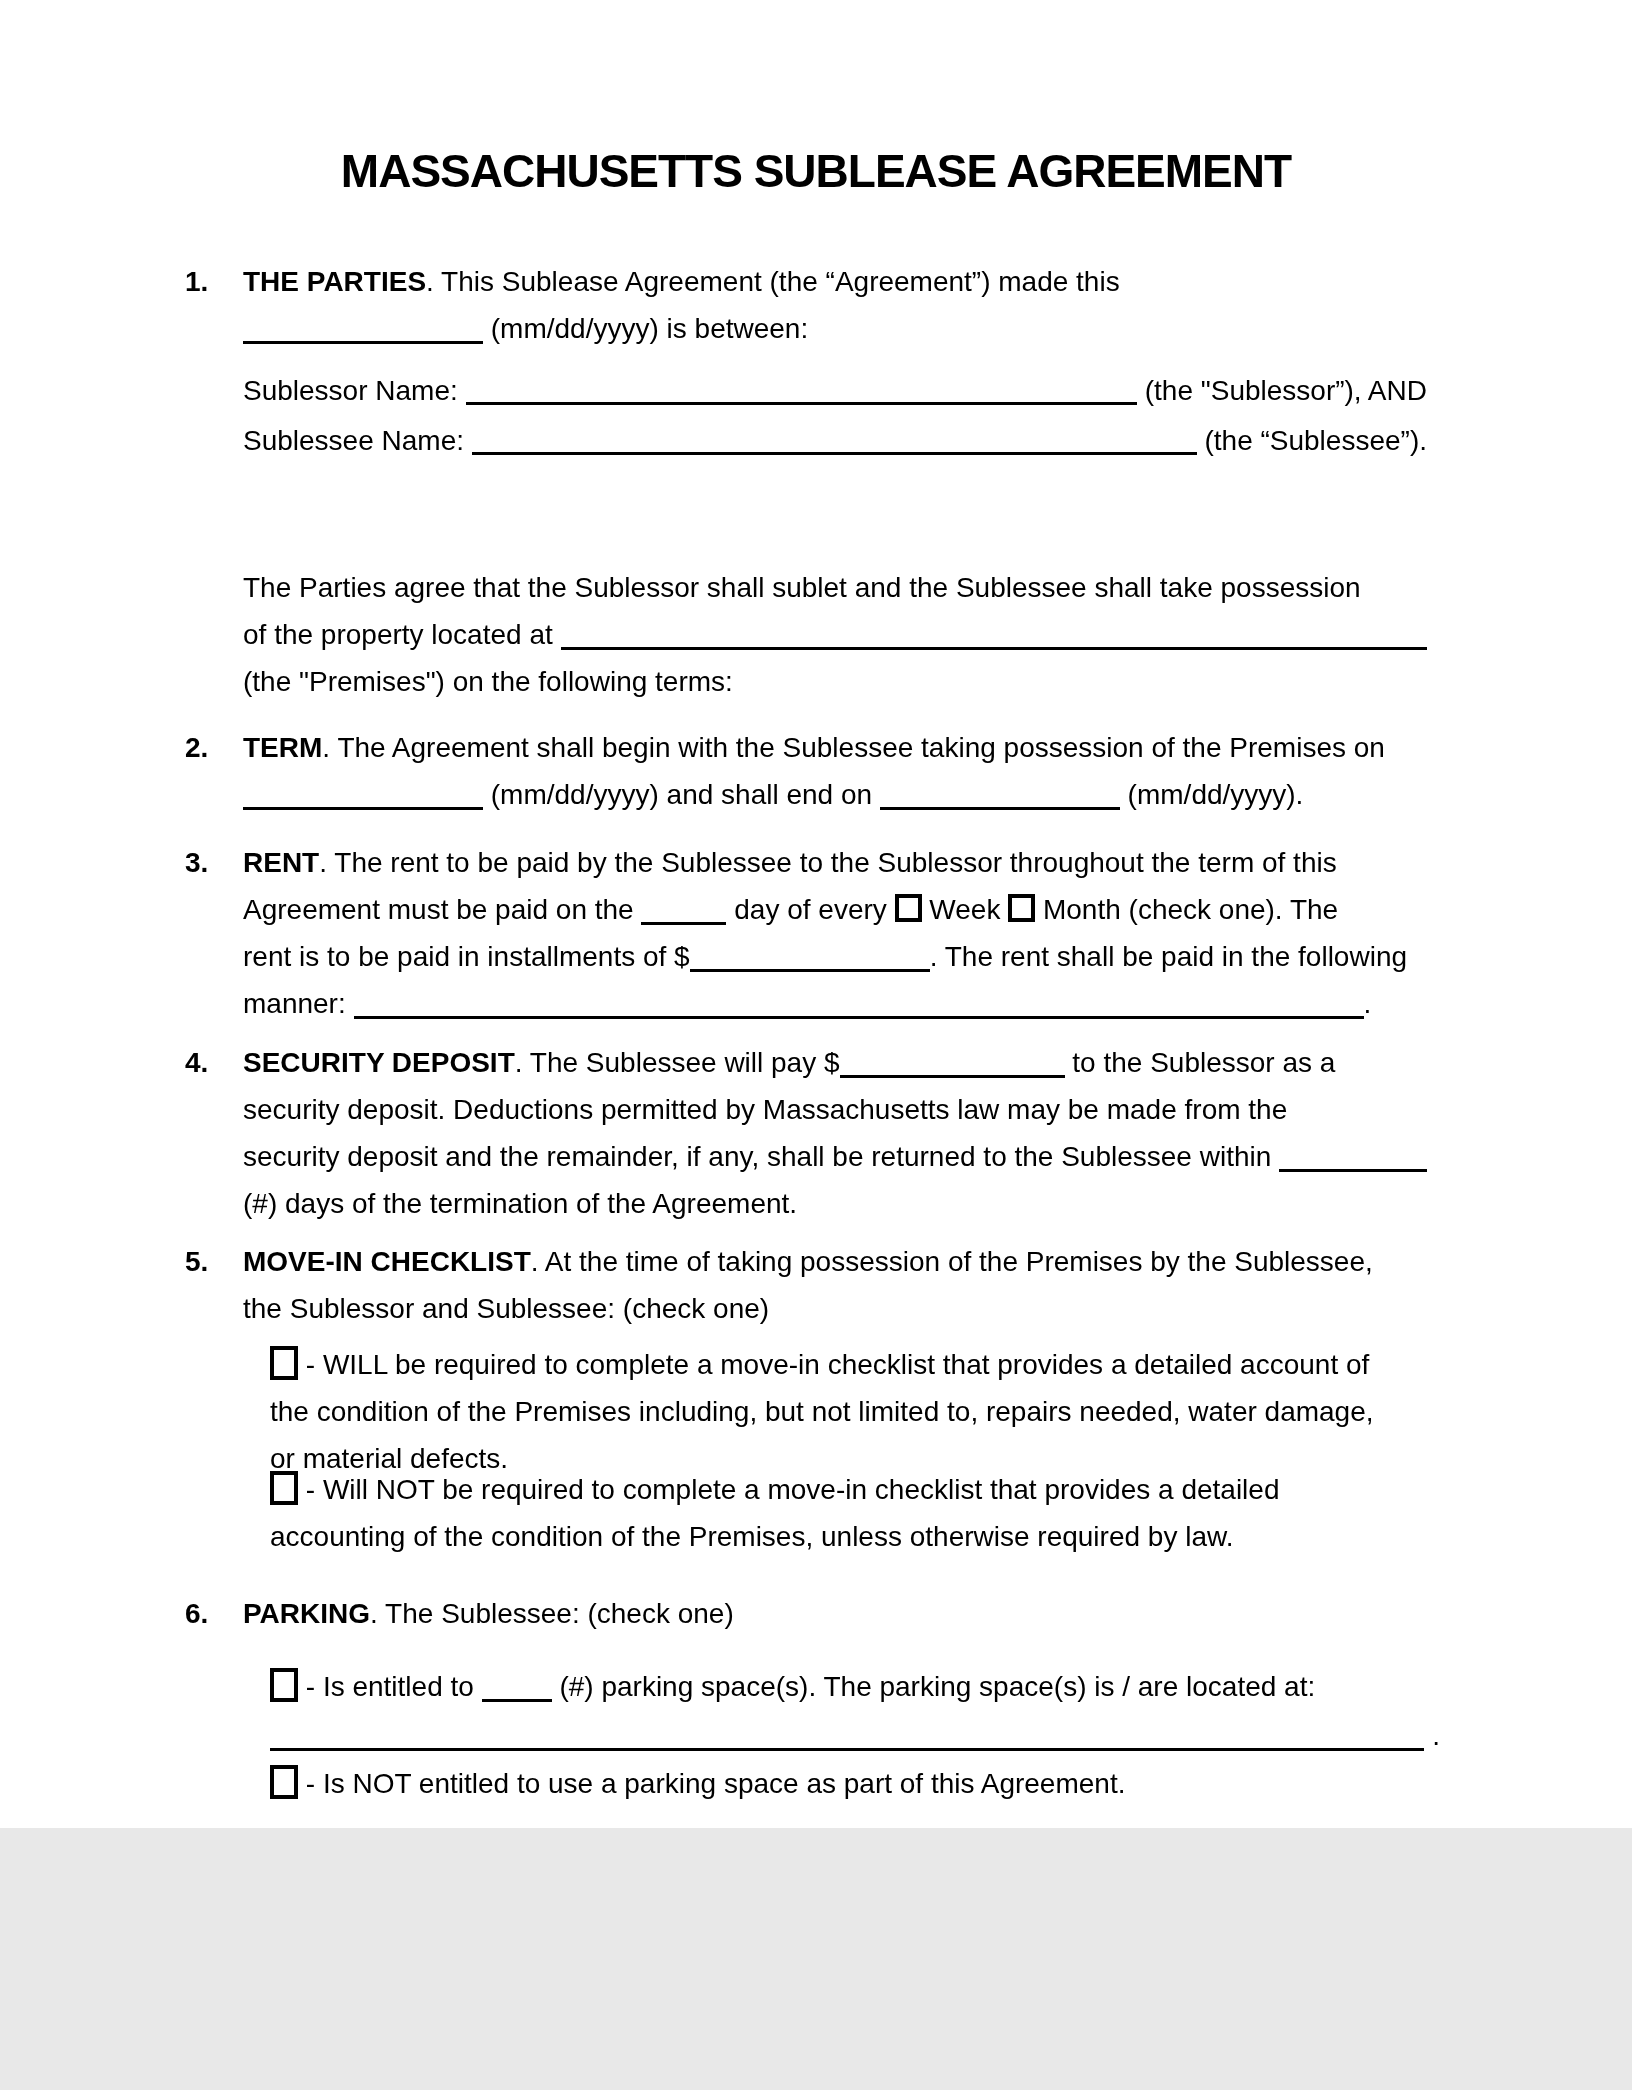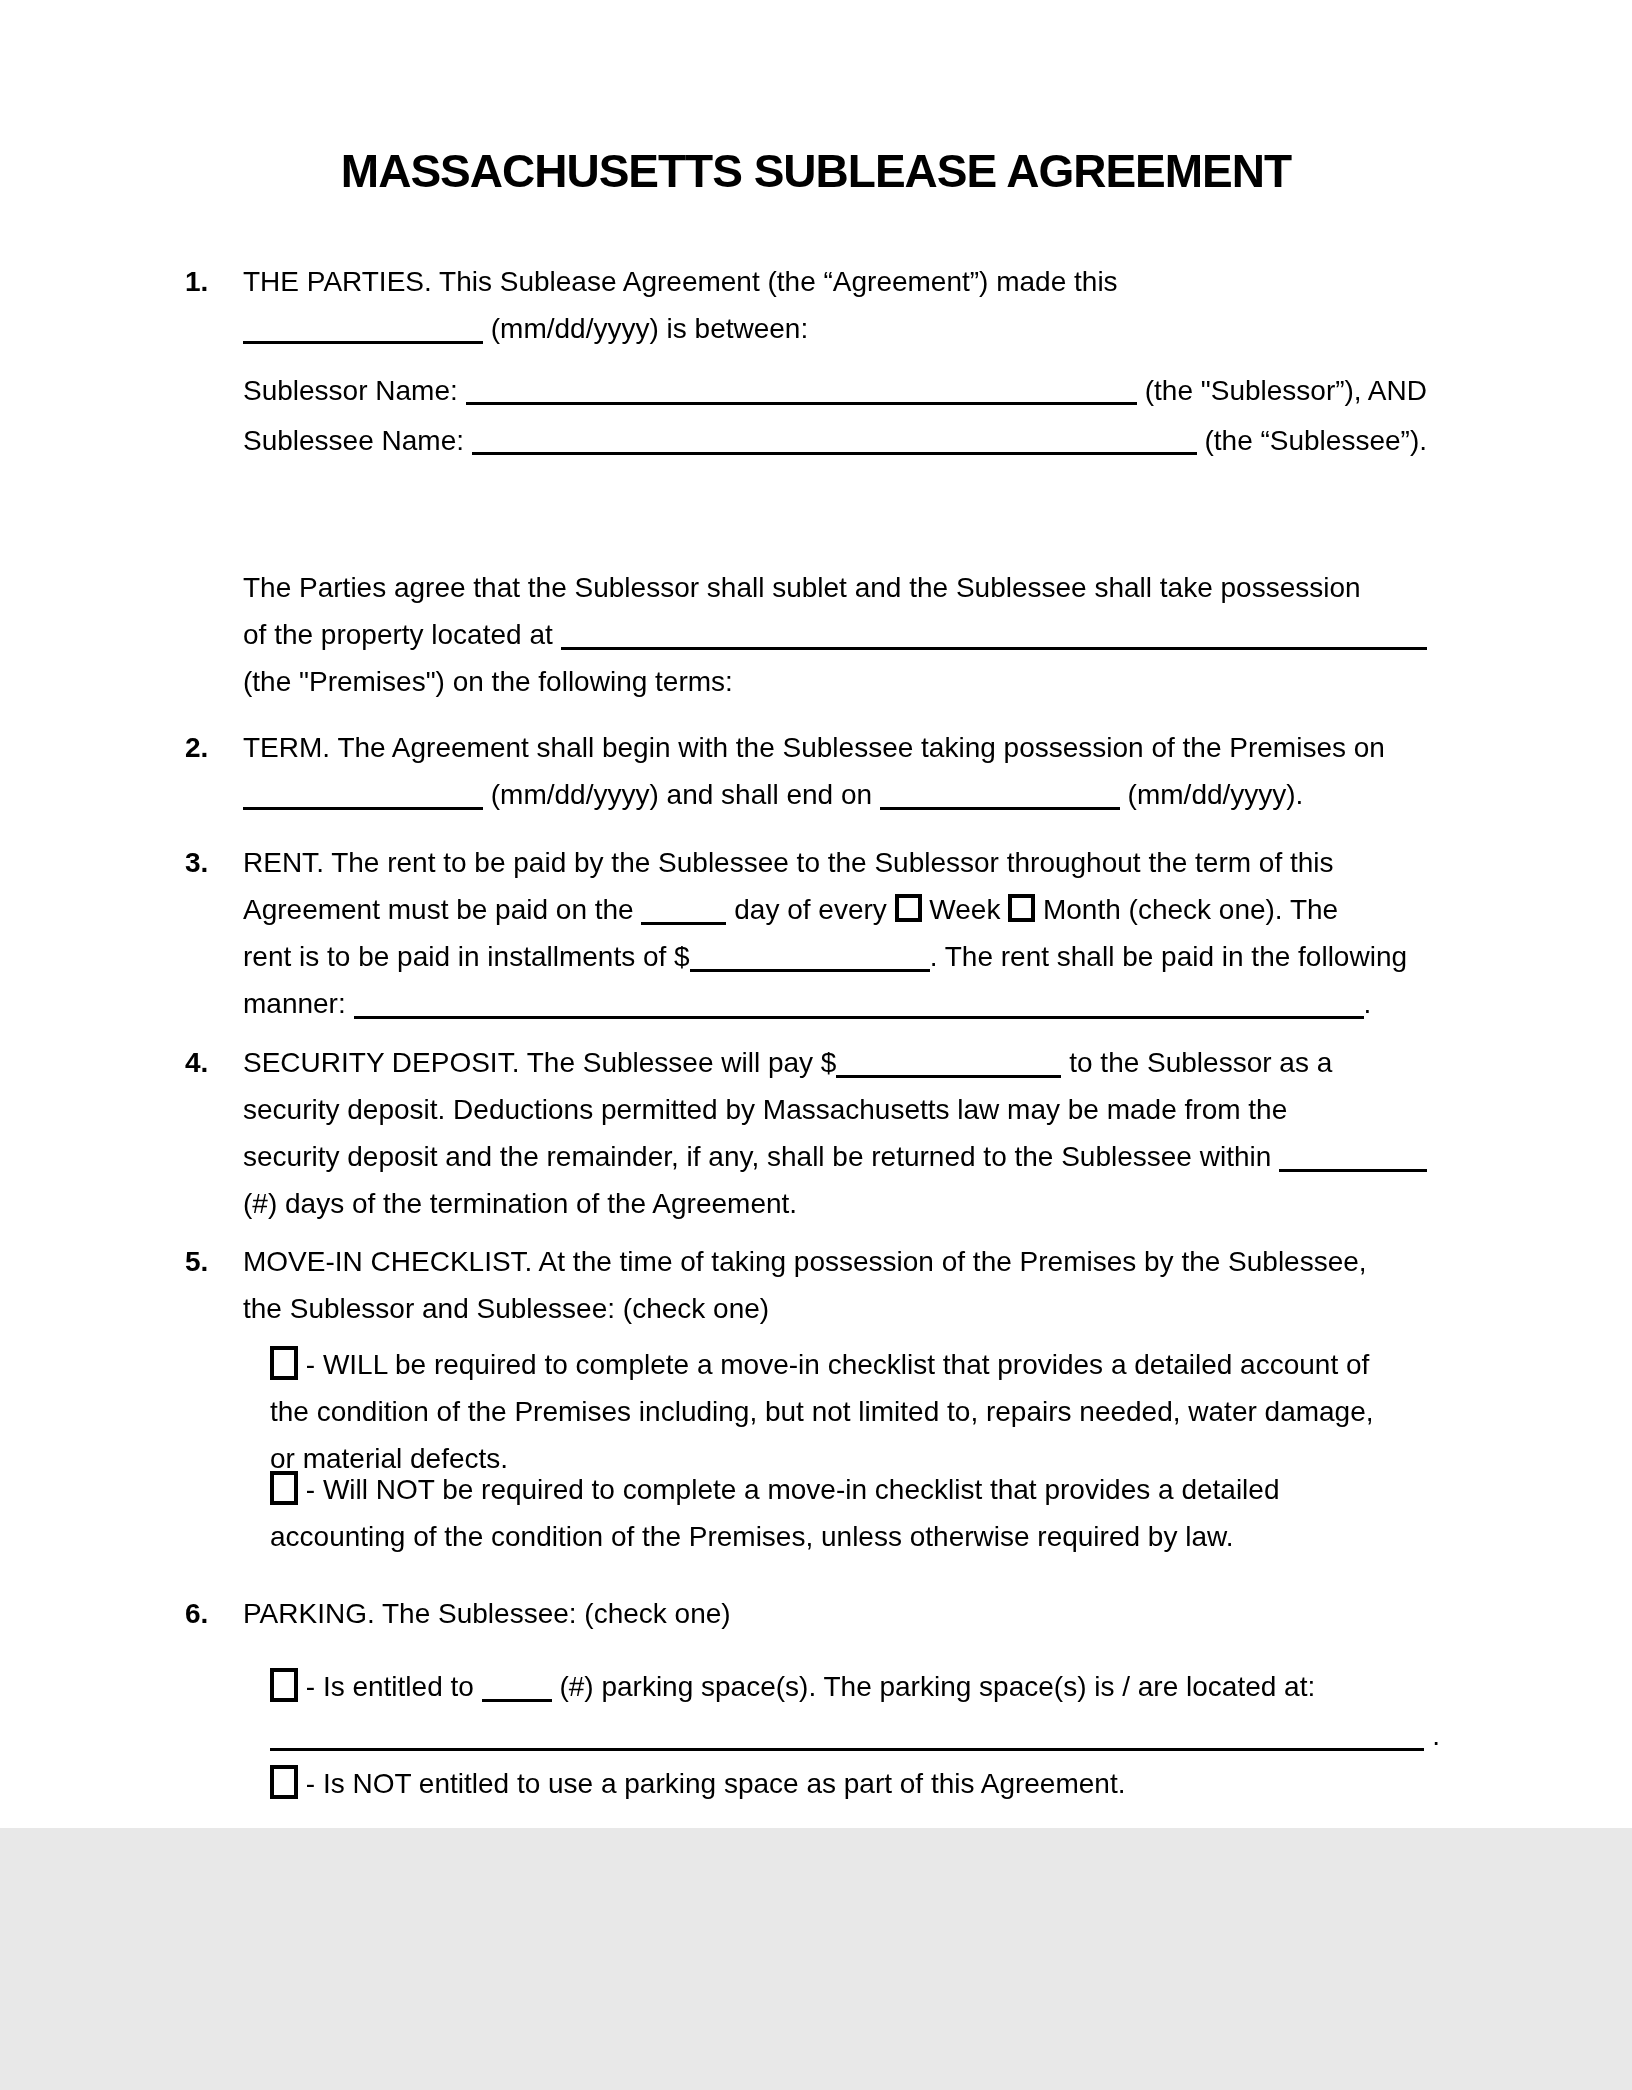--- a/index.html
+++ b/index.html
@@ -11,21 +11,21 @@
   .title{
     position:absolute;top:144px;left:0;width:100%;margin:0;
     text-align:center;font-size:46px;font-weight:bold;letter-spacing:-1px;
   }
   .blk{position:absolute;left:243px;width:1184px;}
   .blk.cbi{left:270px;width:1170px;}
   .num{position:absolute;left:-58px;top:0;width:44px;font-weight:bold;line-height:47px;}
   .ln{line-height:47px;white-space:pre;}
   .ln.sp50{line-height:50px;}
   .flex{display:flex;align-items:flex-start;}
-  b{font-weight:normal;}
+  b{font-weight:bold;}
   .blank{
     display:inline-block;height:30px;border-bottom:3px solid #000;
     transform:translateY(6px);
   }
   .fill{flex:1 1 auto;}
   .w240{width:240px;}.w225{width:225px;}.w85{width:85px;}.w70{width:70px;}.w1010{width:1010px;}
   .cb{
     display:inline-block;width:20px;height:26px;border:4px solid #000;
     vertical-align:-6px;background:#fff;
   }

